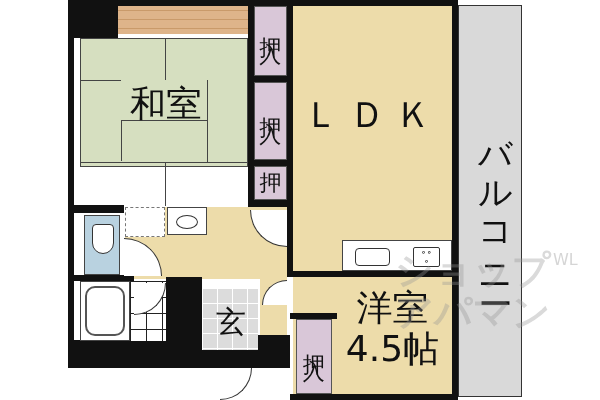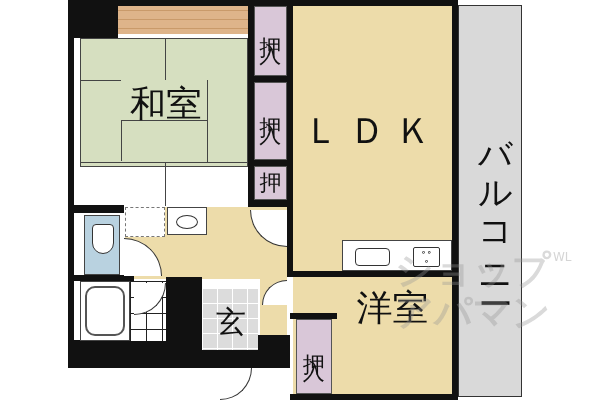--- a/index.html
+++ b/index.html
@@ -55,32 +55,33 @@
 </div>
 <div class="abs wall" style="left:254px;top:160px;width:36px;height:6px;"></div>
 <div class="abs closet closet-label" style="left:254px;top:166px;width:33px;height:34px;padding-top:3px;">
   <span>押</span>
 </div>
 <div class="abs wall" style="left:248px;top:200px;width:42px;height:7px;"></div>
 <div class="abs wall" style="left:287px;top:0;width:6px;height:275px;"></div>
 
 <div class="abs wood" style="left:293px;top:6px;width:159px;height:265px;">
   <div class="abs label" style="left:0;top:88px;width:159px;">
-    <div style="letter-spacing:10px;margin-top:16px;">ＬＤＫ</div>
+    <div style="letter-spacing:10px;">ＬＤＫ</div>
   </div>
   <div class="abs white" style="left:49px;top:234px;width:110px;height:31px;border:1px solid #444;">
     <div class="abs" style="left:12px;top:7px;width:35px;height:18px;border:1px solid #333;border-radius:4px;"></div>
     <div class="abs" style="left:70px;top:6px;width:27px;height:20px;border:1px solid #333;border-radius:2px;font-size:9px;line-height:9px;text-align:center;">∘∘<br>∘</div>
   </div>
 </div>
 <div class="abs wall" style="left:287px;top:271px;width:171px;height:6px;"></div>
 
 <div class="abs wood" style="left:293px;top:277px;width:159px;height:117px;">
   <div class="abs label" style="left:40px;top:10px;width:119px;">
     <div>洋室</div>
+    <div>4.5帖</div>
   </div>
 </div>
 <div class="abs wall" style="left:290px;top:313px;width:47px;height:6px;"></div>
 <div class="abs closet closet-label" style="left:296px;top:319px;width:36px;height:75px;padding-top:8px;">
   <span class="vert">押入</span>
 </div>
 
 <div class="abs balcony" style="left:458px;top:5px;width:64px;height:392px;">
   <div class="abs" style="left:14px;top:110px;font-size:34px;color:#111;writing-mode:vertical-rl;letter-spacing:4px;">バルコニー</div>
 </div>
@@ -112,13 +113,13 @@
 <div class="abs tile" style="left:202px;top:288px;width:56px;height:62px;">
   <div class="abs" style="left:14px;top:14px;font-size:30px;color:#111;">玄</div>
 </div>
 <div class="abs wall" style="left:258px;top:335px;width:32px;height:33px;"></div>
 <div class="abs arc" style="left:220px;top:368px;width:32px;height:32px;border-radius:0 0 32px 0;border-left:none;border-top:none;"></div>
 
 <div class="abs watermark" style="left:395px;top:250px;">
   <div>ショップ</div>
   <div>アパマン</div>
 </div>
-<div class="abs" style="left:553px;top:250px;font-size:12px;color:rgba(150,150,150,0.4);">WL</div>
+<div class="abs" style="left:553px;top:250px;font-size:16px;color:rgba(150,150,150,0.4);">WL</div>
 
 </body></html>

